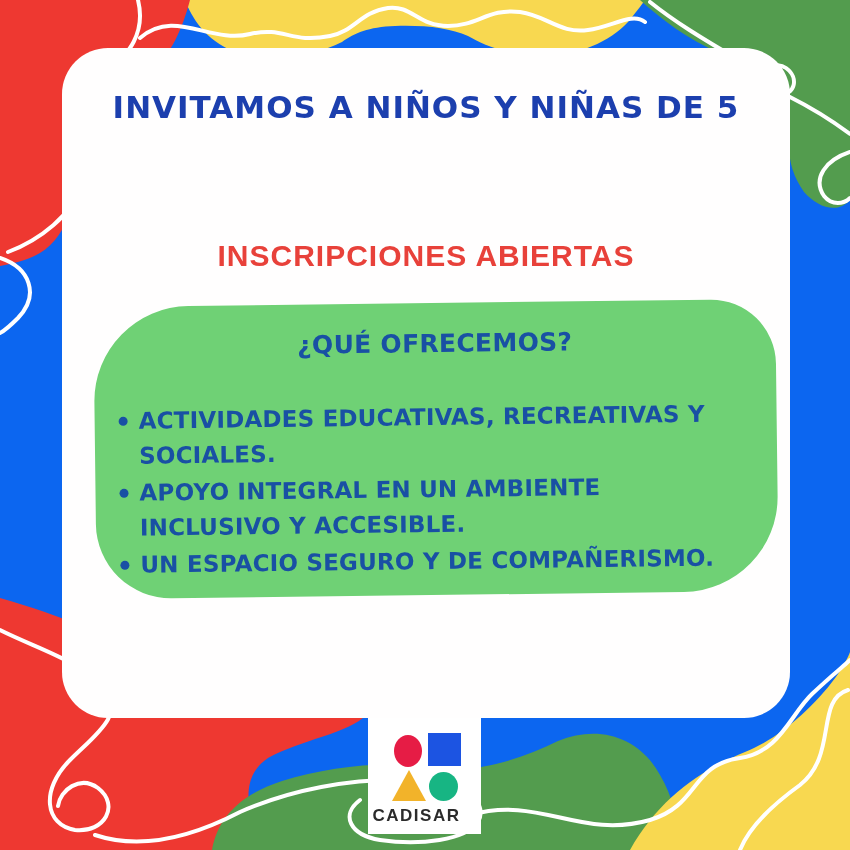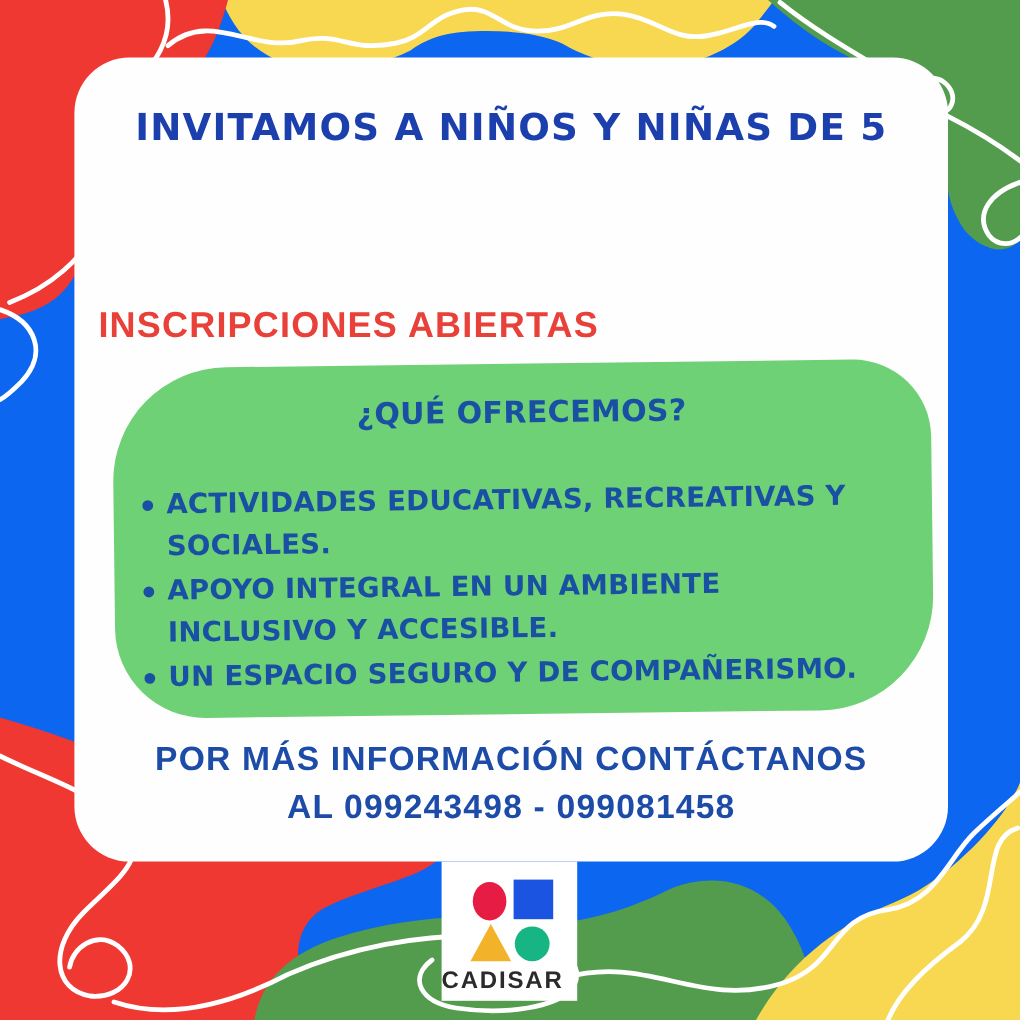--- a/index.html
+++ b/index.html
@@ -17,22 +17,22 @@
     background:#fffefe;border-radius:46px;
   }
 
   .title{
     position:absolute;left:20px;right:20px;top:32px;
     text-align:center;color:#1c3fae;
     font-family:"DejaVu Sans",sans-serif;font-weight:bold;
     font-size:31px;line-height:54px;letter-spacing:1px;
   }
   .subtitle{
-    position:absolute;left:20px;right:20px;top:202px;
-    text-align:left;color:#e8413a;
+    position:absolute;left:20px;right:20px;top:186px;
+    text-align:center;color:#e8413a;
     font-size:30px;font-weight:bold;letter-spacing:1px;line-height:44px;
   }
 
   .offer-box{
     position:absolute;left:33px;top:255px;width:682px;height:292px;
     background:#6fd175;
     border-radius:95px 65px 95px 75px;
     transform:rotate(-0.7deg);
     color:#1950a4;
   }
@@ -77,22 +77,22 @@
   .logo-yellow-triangle{
     position:absolute;left:24px;top:52px;width:0;height:0;
     border-left:17px solid transparent;border-right:17px solid transparent;
     border-bottom:31px solid #f2b32a;
   }
   .logo-green-circle{
     position:absolute;left:61px;top:54px;width:29px;height:29px;
     border-radius:50%;background:#17b583;
   }
   .logo-text{
-    position:absolute;left:0;right:16px;top:88px;
-    color:#2b2b2b;font-weight:bold;font-size:20px;letter-spacing:1.5px;
+    position:absolute;left:0;right:16px;top:88px;text-align:center;
+    color:#2b2b2b;font-weight:bold;font-size:17px;letter-spacing:1.5px;
   }
 </style>
 </head>
 <body>
 
 <div class="poster">
 
   <svg class="bg-svg" viewBox="0 0 850 850" aria-hidden="true">
 
     <path fill="#f8d850" d="M185,0 C192,18 205,40 235,52 C270,62 315,56 342,42 C355,33 368,27 395,26
@@ -154,24 +154,20 @@
           <span class="dot"></span>
           <span class="bullet-text">APOYO INTEGRAL EN UN AMBIENTE INCLUSIVO Y ACCESIBLE.</span>
         </li>
         <li>
           <span class="dot"></span>
           <span class="bullet-text">UN ESPACIO SEGURO Y DE COMPAÑERISMO.</span>
         </li>
       </ul>
     </div>
 
-    <div class="contact">
-      <div>POR MÁS INFORMACIÓN CONTÁCTANOS</div>
-      <div>AL 099243498 - 099081458</div>
-    </div>
 
   </div>
 
   <div class="logo-box">
     <div class="logo-red-circle"></div>
     <div class="logo-blue-square"></div>
     <div class="logo-yellow-triangle"></div>
     <div class="logo-green-circle"></div>
     <div class="logo-text">CADISAR</div>
   </div>

